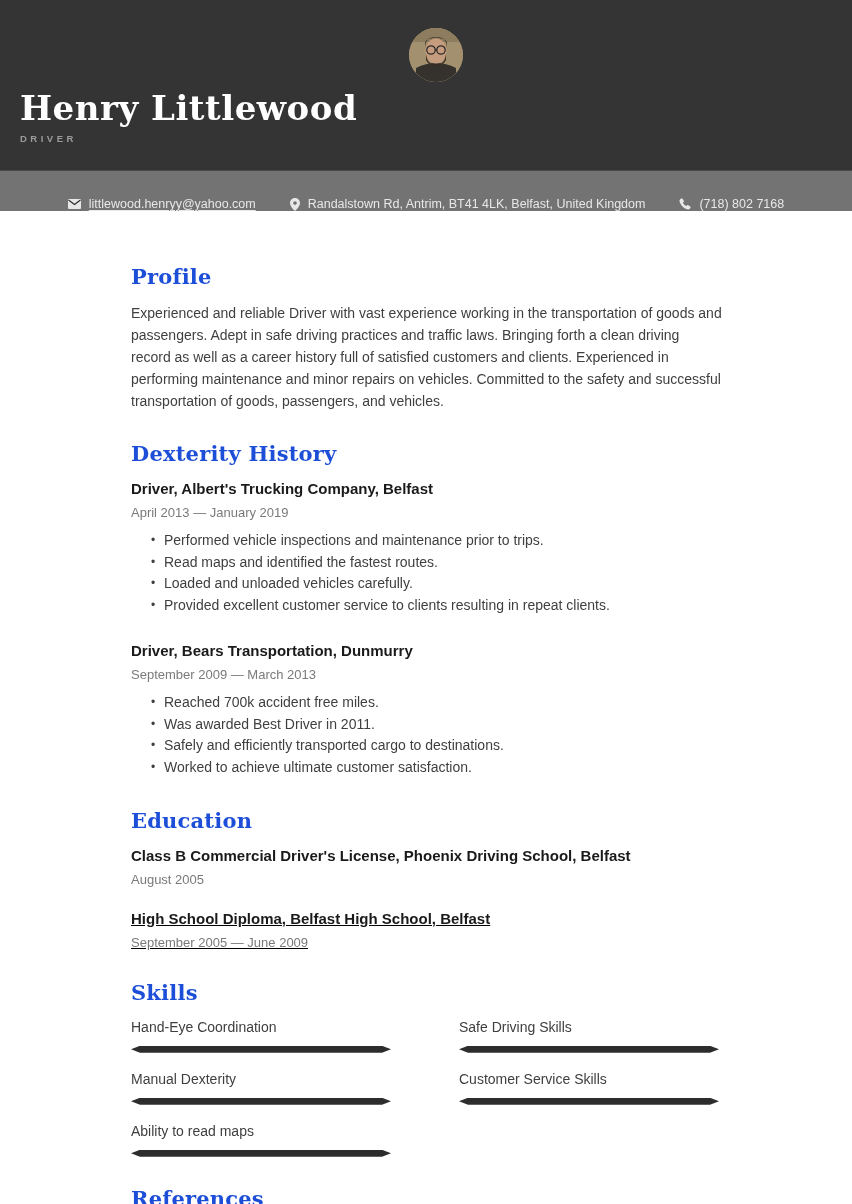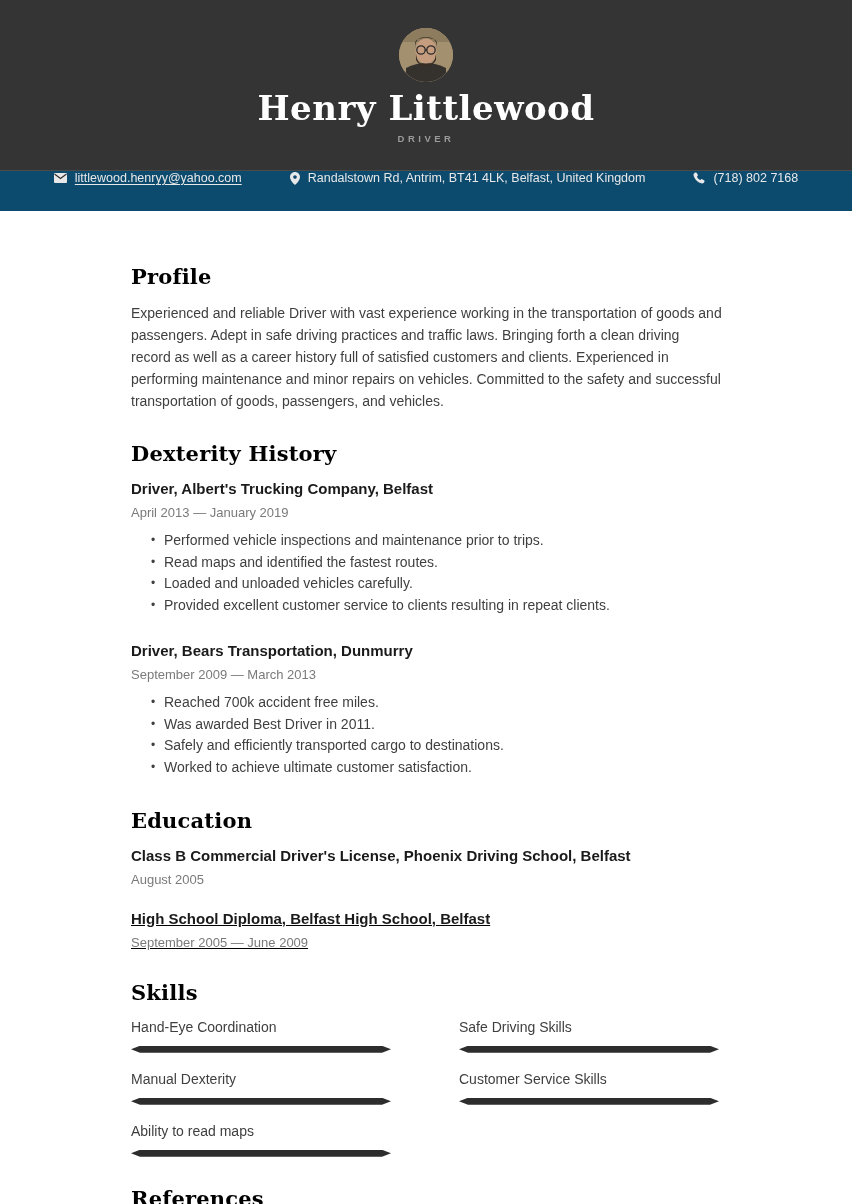--- a/index.html
+++ b/index.html
@@ -4,22 +4,23 @@
 <style>
   * { margin: 0; padding: 0; box-sizing: border-box; }
   html, body { background: #ffffff; }
   body { width: 852px; font-family: "Liberation Sans", "DejaVu Sans", sans-serif; }
   .page { width: 852px; height: 1204px; background: #ffffff; overflow: hidden; }
 
   
   .header {
     height: 170px;
     background: #343434;
-    text-align: center;
+    text-align: left;
     padding-top: 28px;
+    padding-left: 20px;
   }
   .avatar {
     width: 54px; height: 54px;
     border-radius: 50%;
     overflow: hidden;
     margin: 0 auto 6px auto;
     background: #a2906f;
   }
   .avatar svg { display: block; }
   .name {
@@ -35,42 +36,42 @@
     font-size: 9.5px;
     font-weight: 700;
     letter-spacing: 3.5px;
     color: #9b9b9b;
     text-transform: uppercase;
   }
 
   
   .contact-bar {
     height: 41px;
-    background: #0c4a6e;
+    background: #737373;
     border-top: 1px solid #4a4a4a;
     display: flex;
-    align-items: flex-start;
+    align-items: flex-end;
     justify-content: center;
-    gap: 48px;
+    gap: 34px;
     color: #e8e8e8;
     font-size: 12.5px;
   }
   .contact-item { display: flex; align-items: center; gap: 8px; white-space: nowrap; }
   .contact-item svg { flex: 0 0 auto; display: block; }
   .contact-link { color: #e8e8e8; text-decoration: underline; text-underline-offset: 2px; cursor: pointer; }
 
   
   .main { padding: 52px 130px 0 131px; }
   .section { margin-bottom: 28px; }
   h2.section-heading {
     font-family: "DejaVu Serif", "Liberation Serif", serif;
     font-weight: 700;
     font-size: 21px;
     line-height: 28px;
-    color: #000000;
+    color: #1d4ed8;
     margin-bottom: 11px;
     letter-spacing: 0.2px;
   }
   .profile-text {
     font-size: 14px;
     line-height: 22px;
     color: #3f3f3f;
     max-width: 594px;
   }
 

